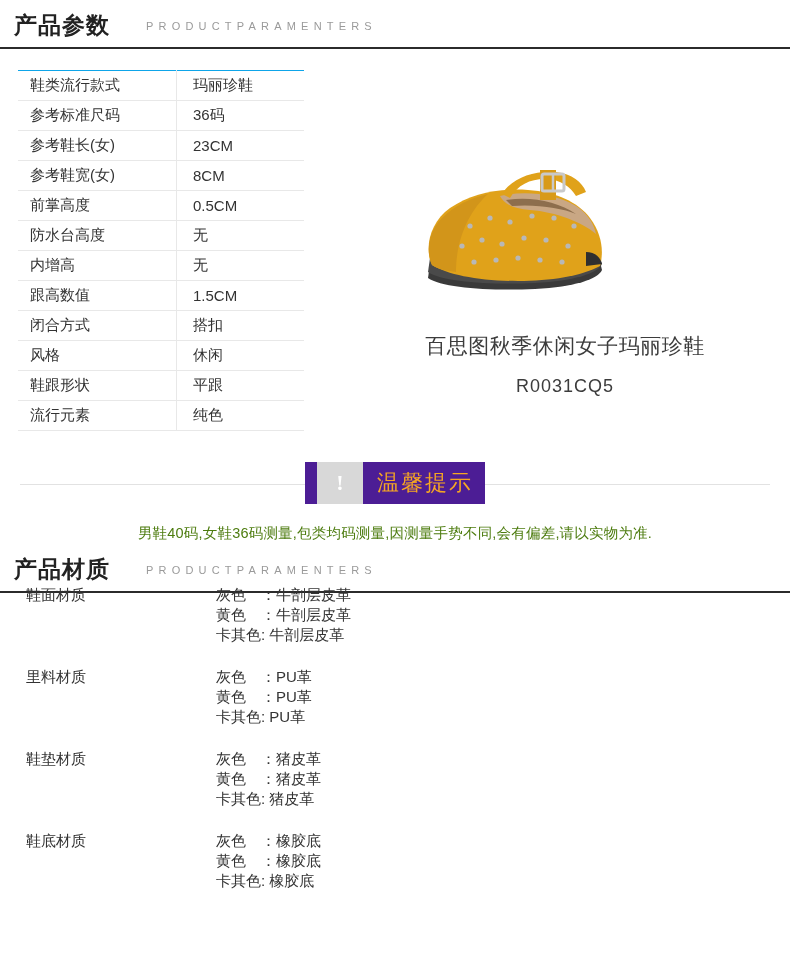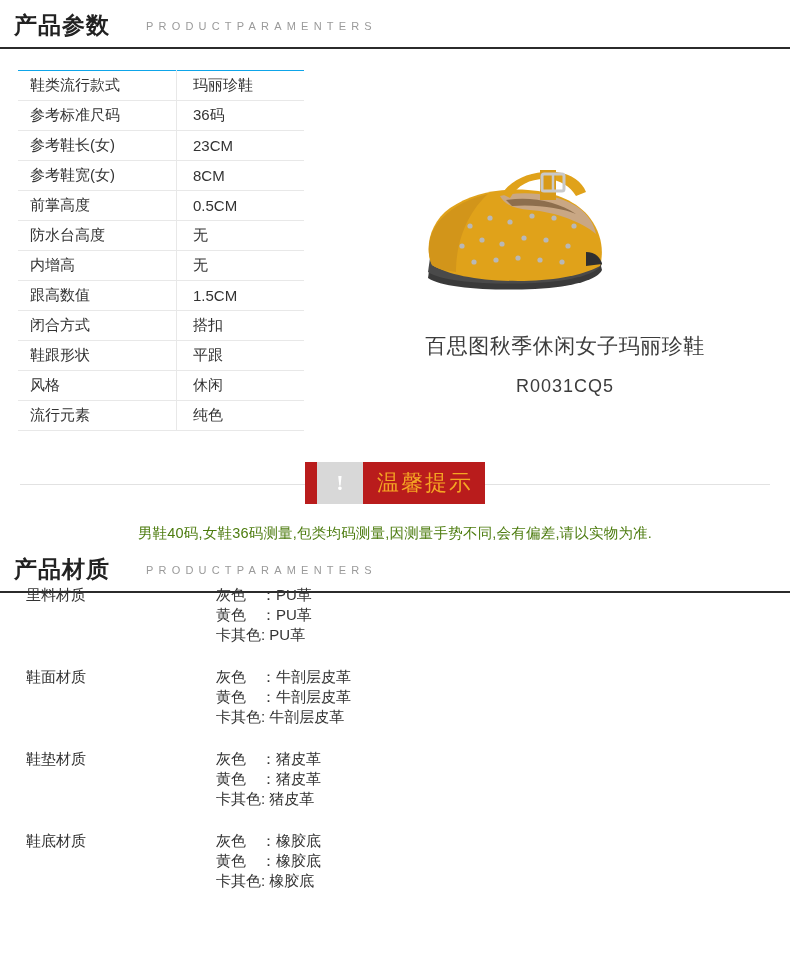--- a/index.html
+++ b/index.html
@@ -119,21 +119,21 @@
     top: 44px;
     left: 20px;
     right: 20px;
     height: 1px;
     background: #e2e2e2;
   }
   .tips-head {
     position: relative;
     display: inline-flex;
     align-items: center;
-    background: #b91c1c;
+    background: #4c1d95;
     padding: 0 12px;
     z-index: 2;
     margin-top: 22px;
   }
   .warn-icon {
     width: 46px;
     height: 42px;
     background: #d8d8d8;
     position: relative;
     margin-right: 14px;
@@ -240,26 +240,26 @@
           </tr>
           <tr>
             <td class="k">跟高数值</td>
             <td class="v">1.5CM</td>
           </tr>
           <tr>
             <td class="k">闭合方式</td>
             <td class="v">搭扣</td>
           </tr>
           <tr>
+            <td class="k">风格</td>
+            <td class="v">休闲</td>
+          </tr>
+          <tr>
             <td class="k">鞋跟形状</td>
             <td class="v">平跟</td>
-          </tr>
-          <tr>
-            <td class="k">风格</td>
-            <td class="v">休闲</td>
           </tr>
           <tr>
             <td class="k">流行元素</td>
             <td class="v">纯色</td>
           </tr>
         </tbody>
     </table>
   </div>
 
   <div class="product-block">
@@ -323,33 +323,33 @@
 
   <div class="material-head-wrap">
     <div class="section-head" id="head-material">
       <span class="cn">产品材质</span>
       <span class="en">PRODUCTPARAMENTERS</span>
     </div>
   </div>
 
   <div class="material-list" id="material-list">
       <div class="mat-row">
+        <div class="mat-key">鞋面材质</div>
+        <div class="mat-vals">
+          <span class="line">灰色　：牛剖层皮革</span>
+          <span class="line">黄色　：牛剖层皮革</span>
+          <span class="line">卡其色: 牛剖层皮革</span>
+        </div>
+      </div>
+      <div class="mat-row">
         <div class="mat-key">里料材质</div>
         <div class="mat-vals">
           <span class="line">灰色　：PU革</span>
           <span class="line">黄色　：PU革</span>
           <span class="line">卡其色: PU革</span>
-        </div>
-      </div>
-      <div class="mat-row">
-        <div class="mat-key">鞋面材质</div>
-        <div class="mat-vals">
-          <span class="line">灰色　：牛剖层皮革</span>
-          <span class="line">黄色　：牛剖层皮革</span>
-          <span class="line">卡其色: 牛剖层皮革</span>
         </div>
       </div>
       <div class="mat-row">
         <div class="mat-key">鞋垫材质</div>
         <div class="mat-vals">
           <span class="line">灰色　：猪皮革</span>
           <span class="line">黄色　：猪皮革</span>
           <span class="line">卡其色: 猪皮革</span>
         </div>
       </div>

